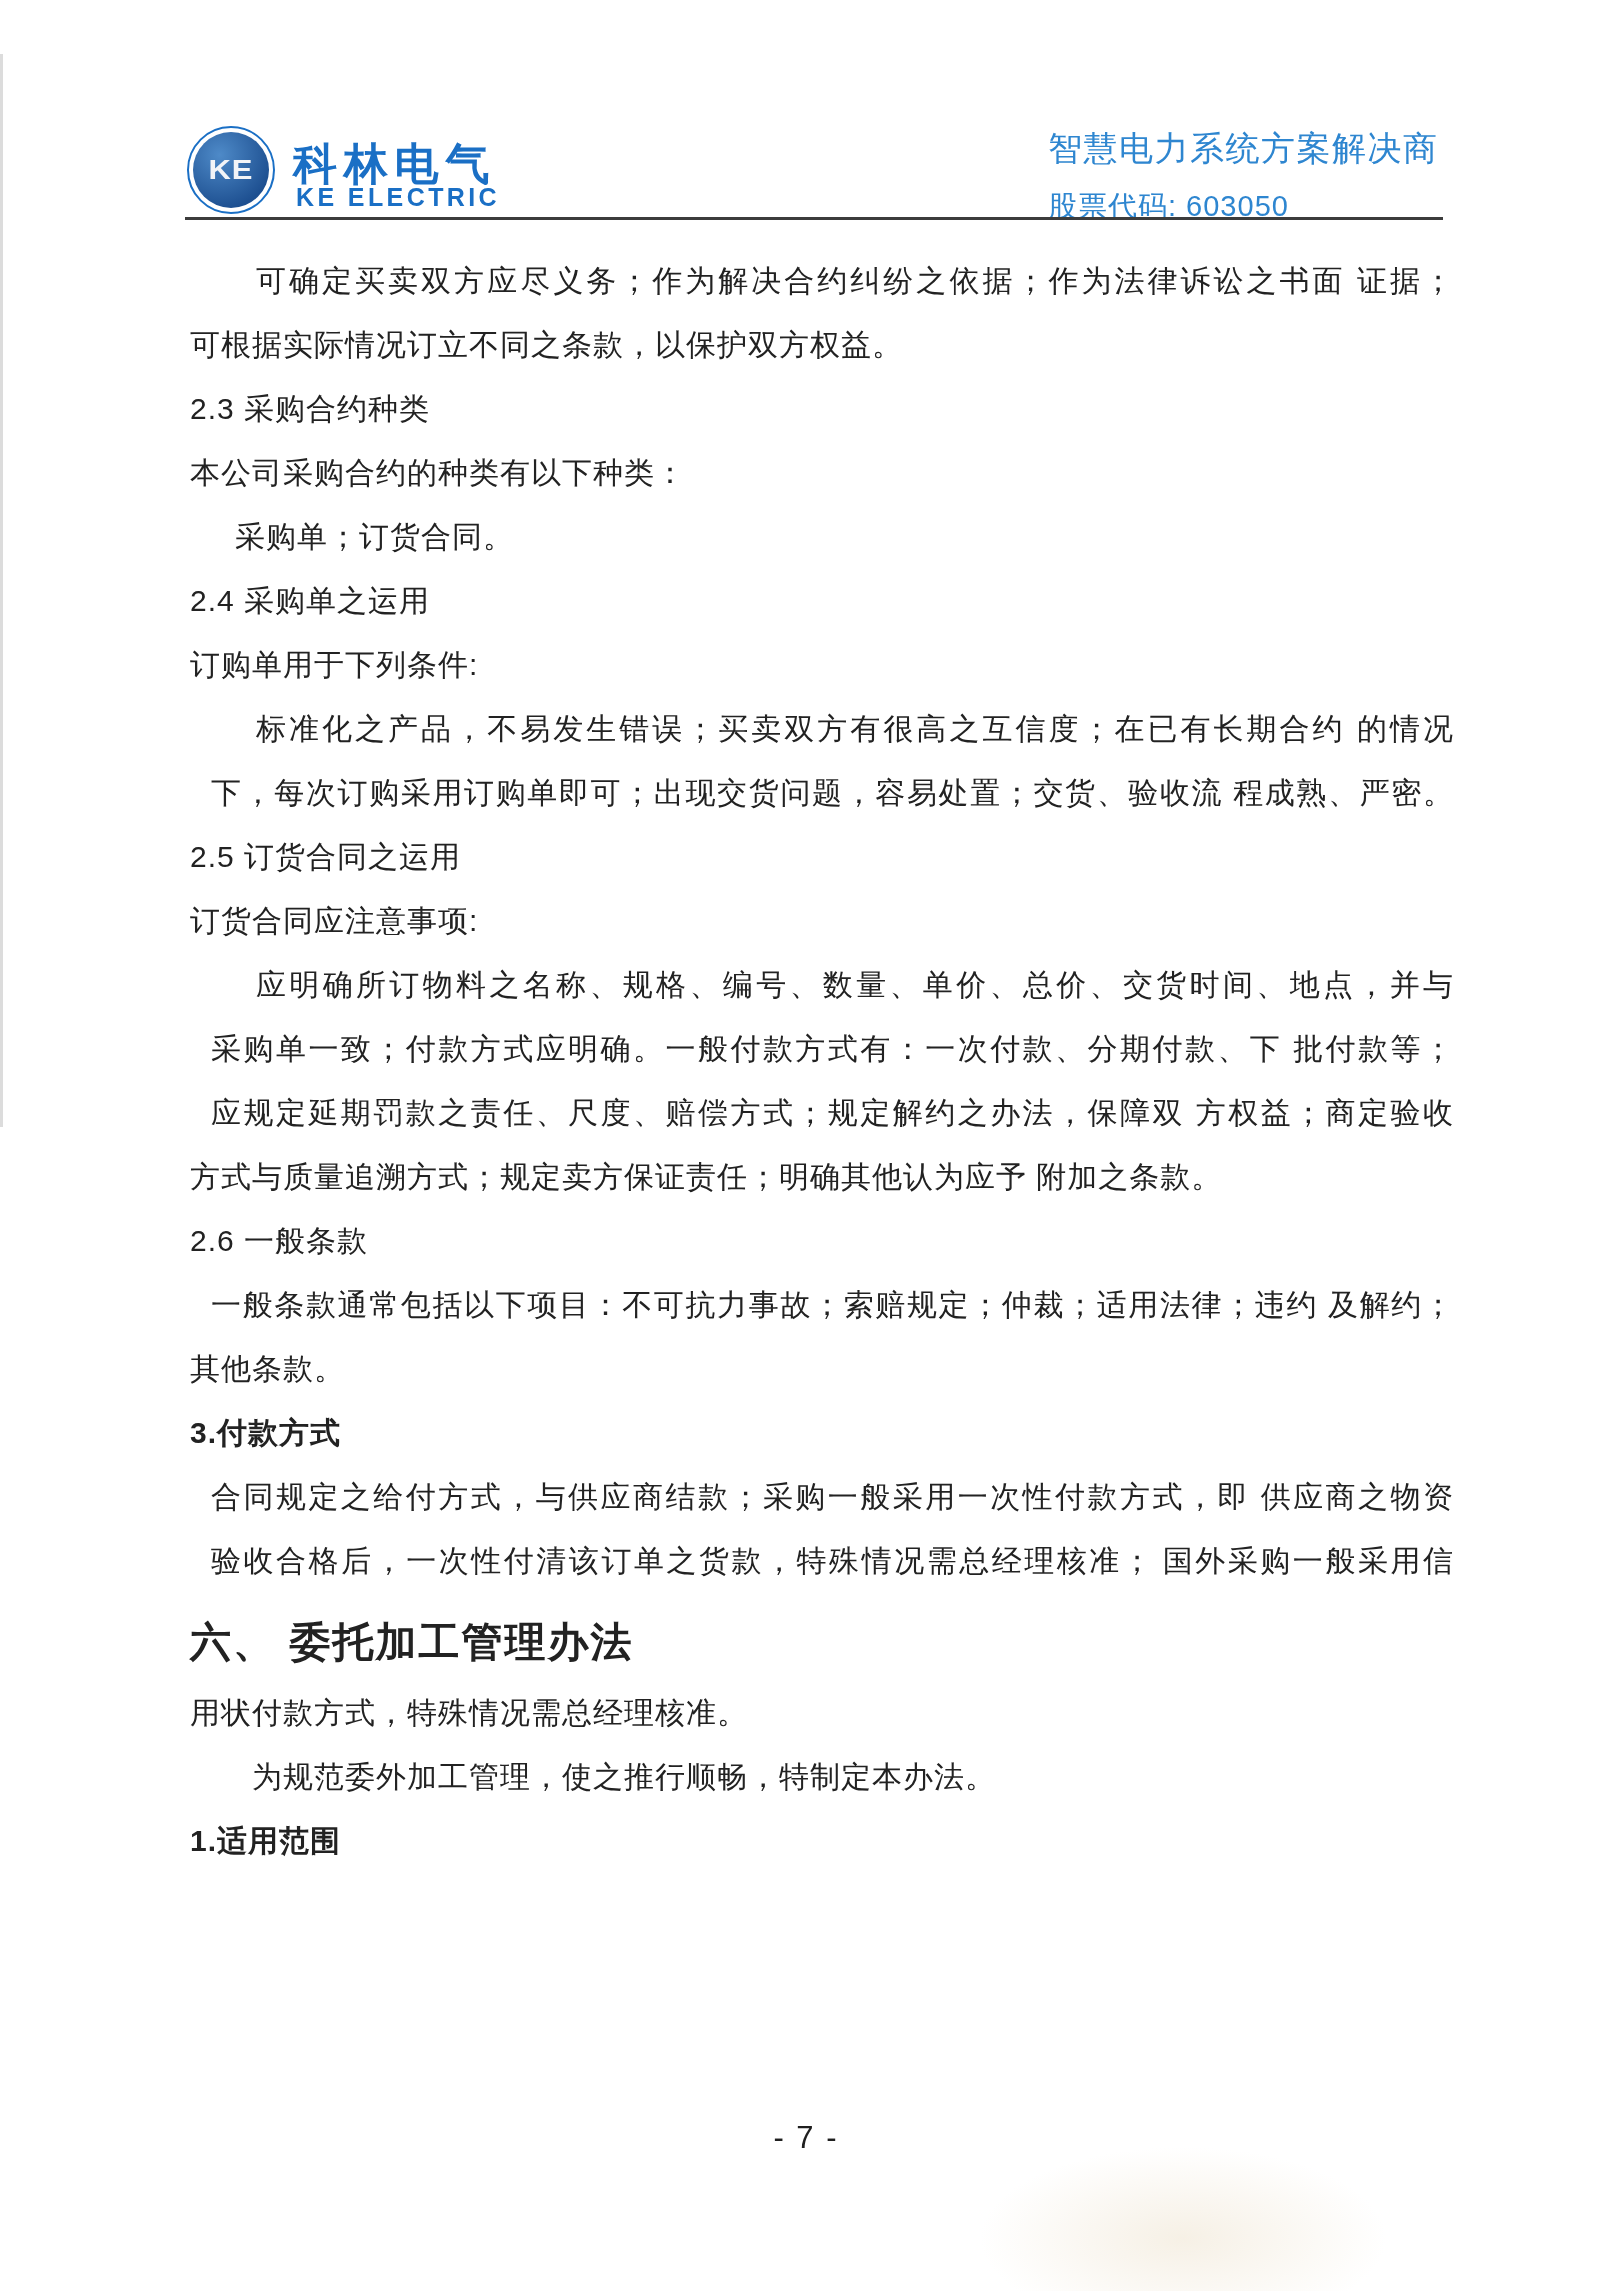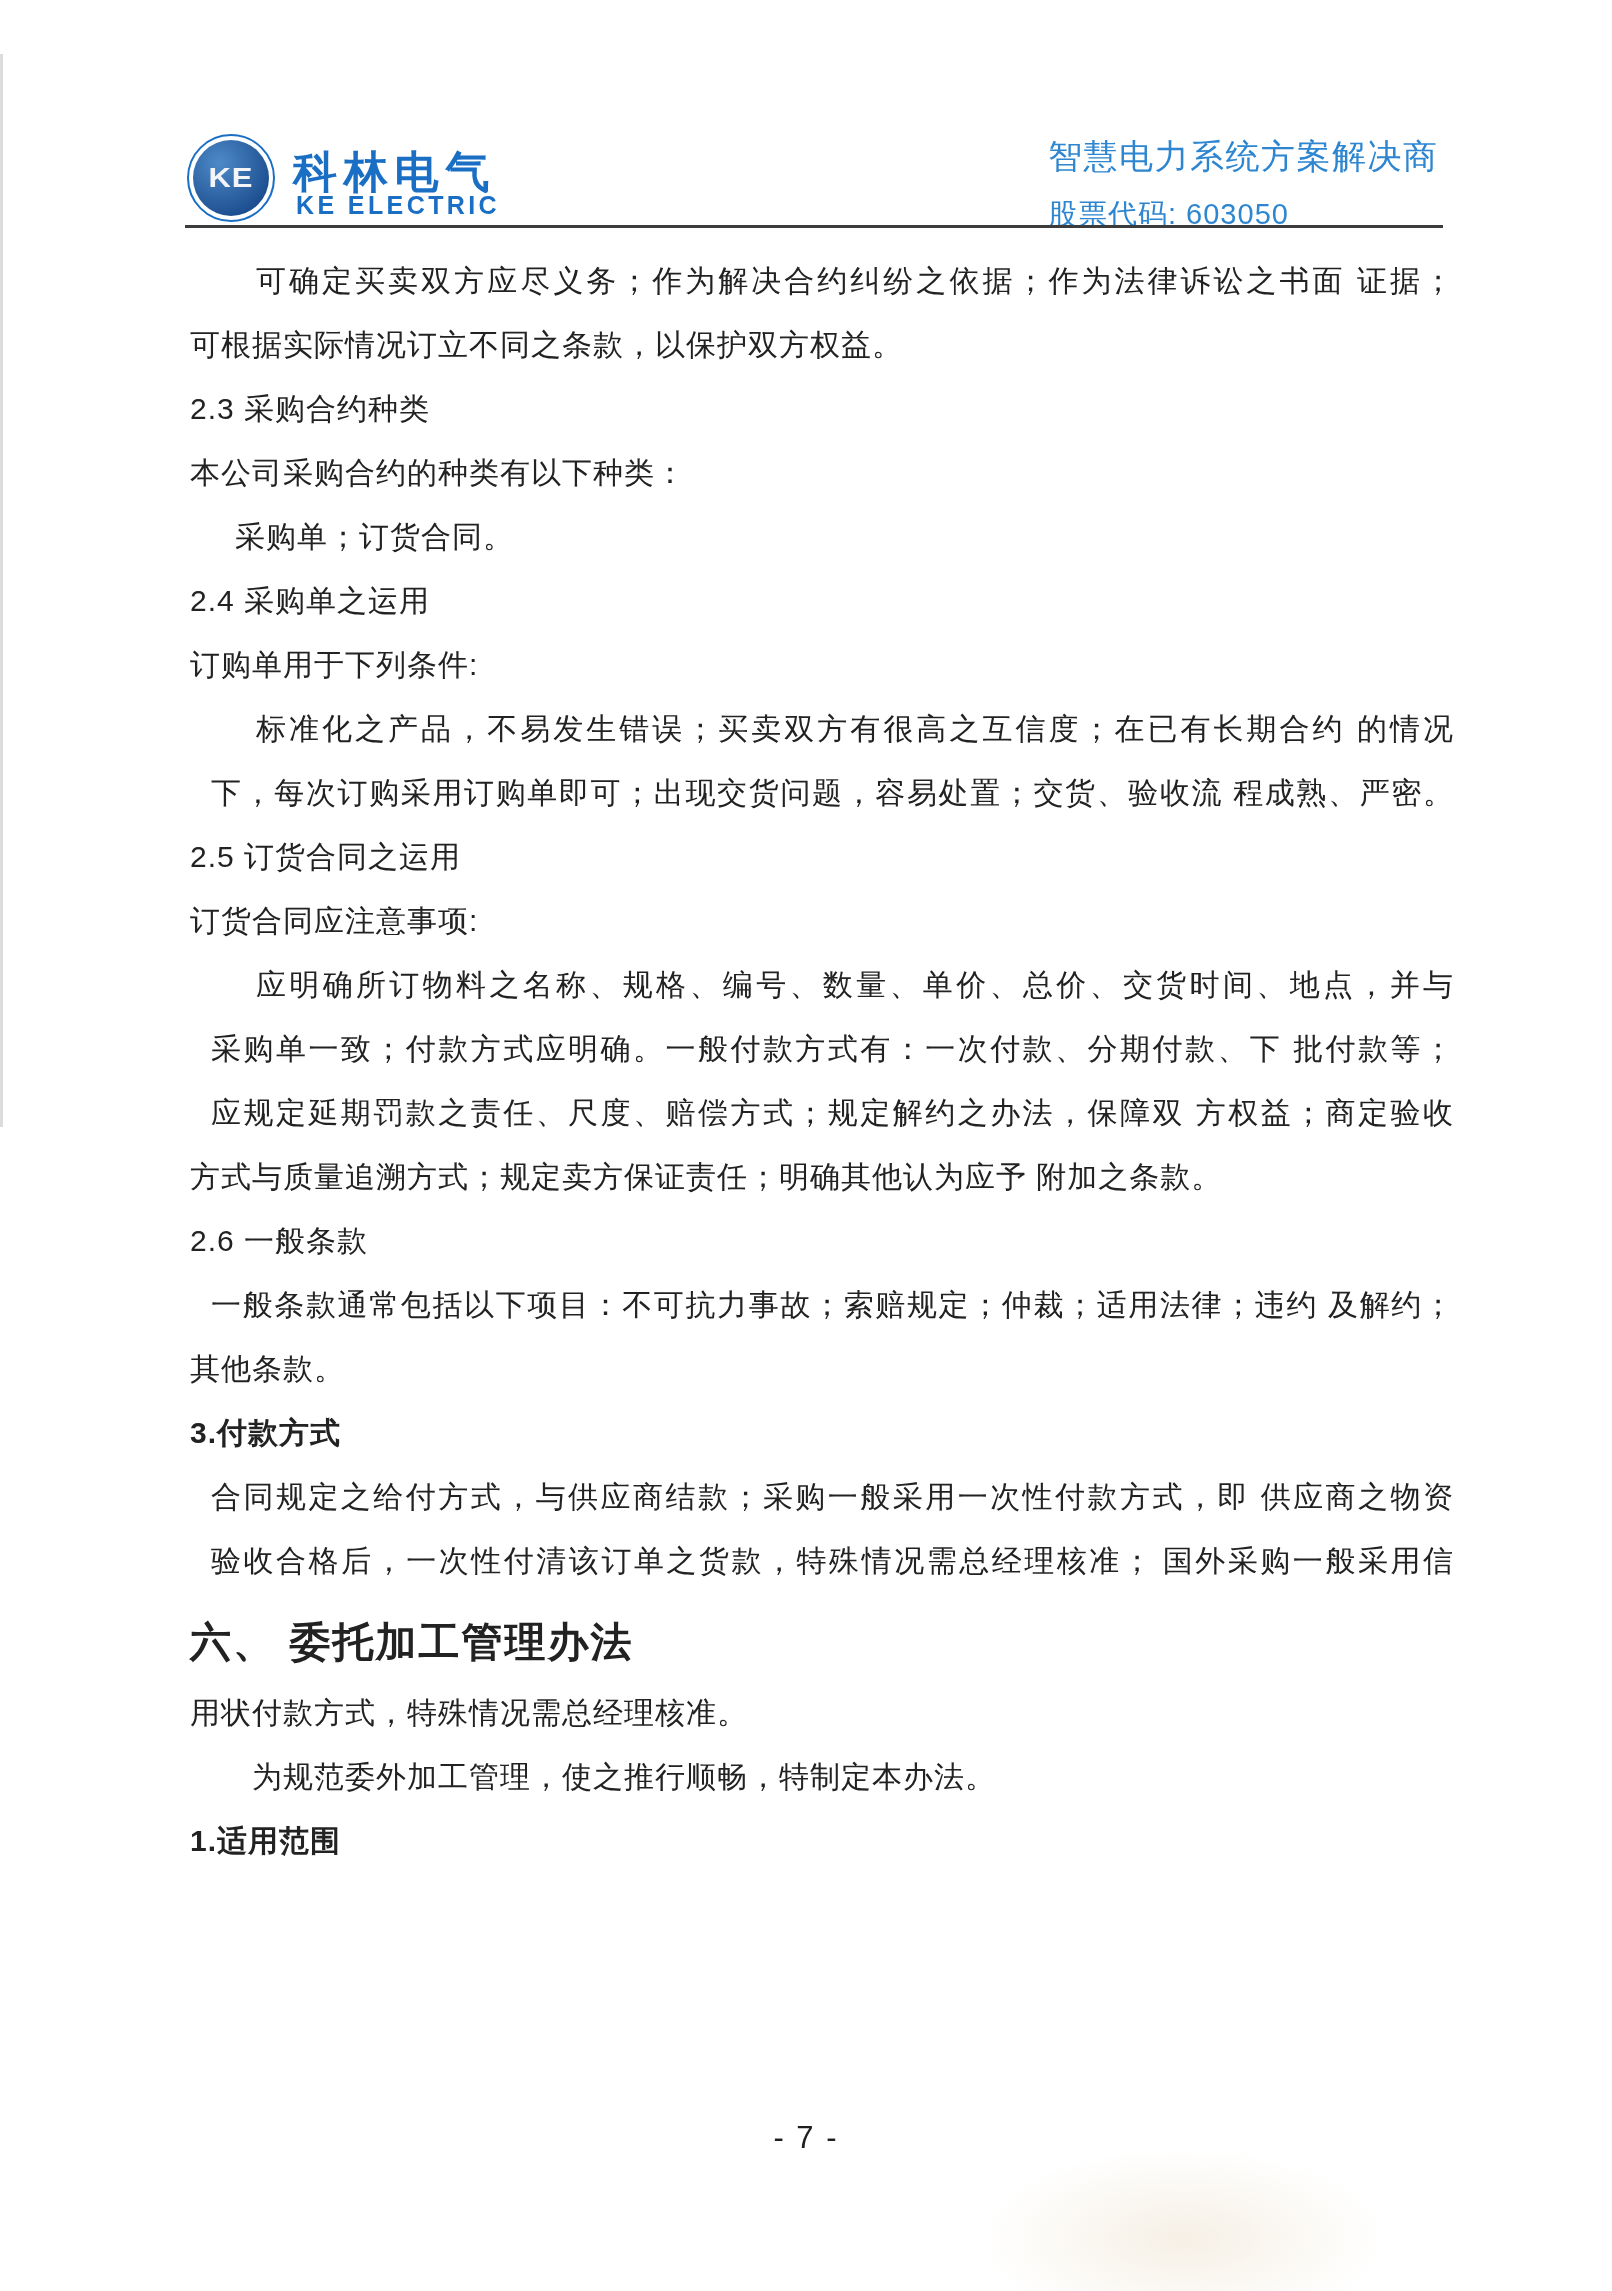--- a/index.html
+++ b/index.html
@@ -20,21 +20,21 @@
   .scan-edge{
     position:absolute;left:0;top:54px;width:2.9px;height:1073px;
     background:#dcdcdc;
   }
   .scan-smudge{
     position:absolute;right:224px;bottom:-39px;width:410px;height:185px;
     background:radial-gradient(ellipse at center, rgba(235,222,198,0.45), rgba(255,255,255,0) 70%);
   }
 
   
-  .header{position:absolute;left:0;top:8px;width:100%;height:224px;}
+  .header{position:absolute;left:0;top:0;width:100%;height:224px;}
   .logo-badge{
     position:absolute;left:187px;top:126px;width:88px;height:88px;
     border-radius:50%;
     border:2.9px solid var(--brand-blue,#1a6fc5);
     background:#ffffff;
     box-sizing:border-box;
     padding:3.9px;
   }
   .logo-disc{
     width:100%;height:100%;border-radius:50%;

